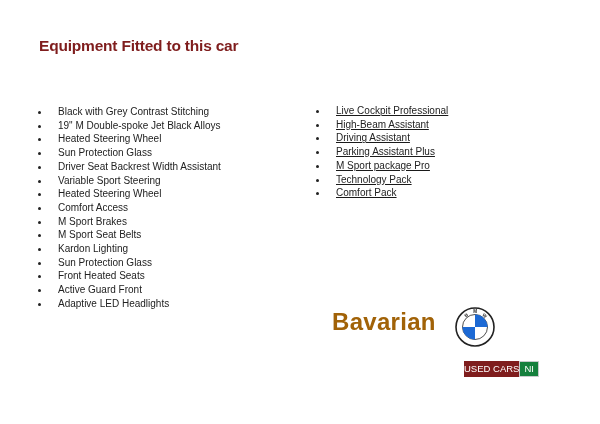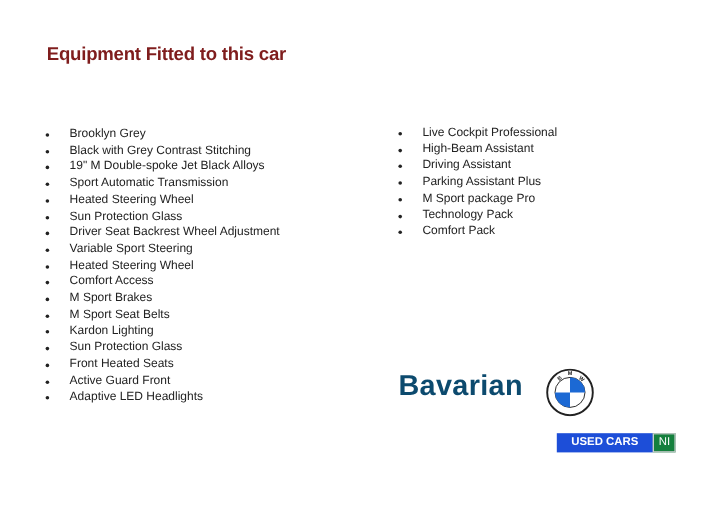--- a/index.html
+++ b/index.html
@@ -10,41 +10,39 @@
     .title {
       position: absolute; left: 39px; top: 37px; font-size: 15.5px; font-weight: bold; color: #7f1d1d;
       letter-spacing: -0.2px;
     }
     ul.eq { list-style: none; margin: 0; padding: 0; position: absolute; }
     ul.eq li { position: relative; font-size: 10px; line-height: 13.7px; padding-left: 20px; color: #222; }
     ul.eq li::before {
       content: ""; position: absolute; left: 0; top: 6px; width: 3px; height: 3px; border-radius: 50%; background: #222;
     }
     #col-left { left: 38px; top: 105px; }
-    #col-right { left: 332px; top: 104px; width: 200px; }
+    #col-right { left: 316px; top: 104px; width: 200px; text-decoration: underline; }
     .brand { position: absolute; left: 332px; top: 308px; display: flex; align-items: center; }
-    .brand-name { font-size: 24px; font-weight: bold; color: #0c4a6e; letter-spacing: 0.3px; }
+    .brand-name { font-size: 24px; font-weight: bold; color: #a16207; letter-spacing: 0.3px; }
     .bmw { position: absolute; left: 455px; top: 307px; width: 40px; height: 40px; }
     .badge { position: absolute; left: 464px; top: 361px; display: flex; height: 16px; }
-    .badge-used { background: #1d4ed8; color: #fff; font-size: 9.5px; font-weight: bold; padding: 0 12px; line-height: 16px; }
+    .badge-used { background: #7f1d1d; color: #fff; font-size: 9.5px; font-weight: normal; padding: 0 0; line-height: 16px; }
     .badge-ni { background: #15803d; color: #fff; font-size: 9.5px; padding: 0 4px; line-height: 16px; border: 1px solid #c9cbcd; box-sizing: border-box; line-height: 14px; }
   </style>
 </head>
 <body>
 
 <div class="title">Equipment Fitted to this car</div>
 
 <ul class="eq" id="col-left">
-    <li>Brooklyn Grey</li>
     <li>Black with Grey Contrast Stitching</li>
     <li>19" M Double-spoke Jet Black Alloys</li>
-    <li>Sport Automatic Transmission</li>
     <li>Heated Steering Wheel</li>
     <li>Sun Protection Glass</li>
-    <li>Driver Seat Backrest Wheel Adjustment</li>
+    <li>Driver Seat Backrest Width Assistant</li>
     <li>Variable Sport Steering</li>
     <li>Heated Steering Wheel</li>
     <li>Comfort Access</li>
     <li>M Sport Brakes</li>
     <li>M Sport Seat Belts</li>
     <li>Kardon Lighting</li>
     <li>Sun Protection Glass</li>
     <li>Front Heated Seats</li>
     <li>Active Guard Front</li>
     <li>Adaptive LED Headlights</li>

